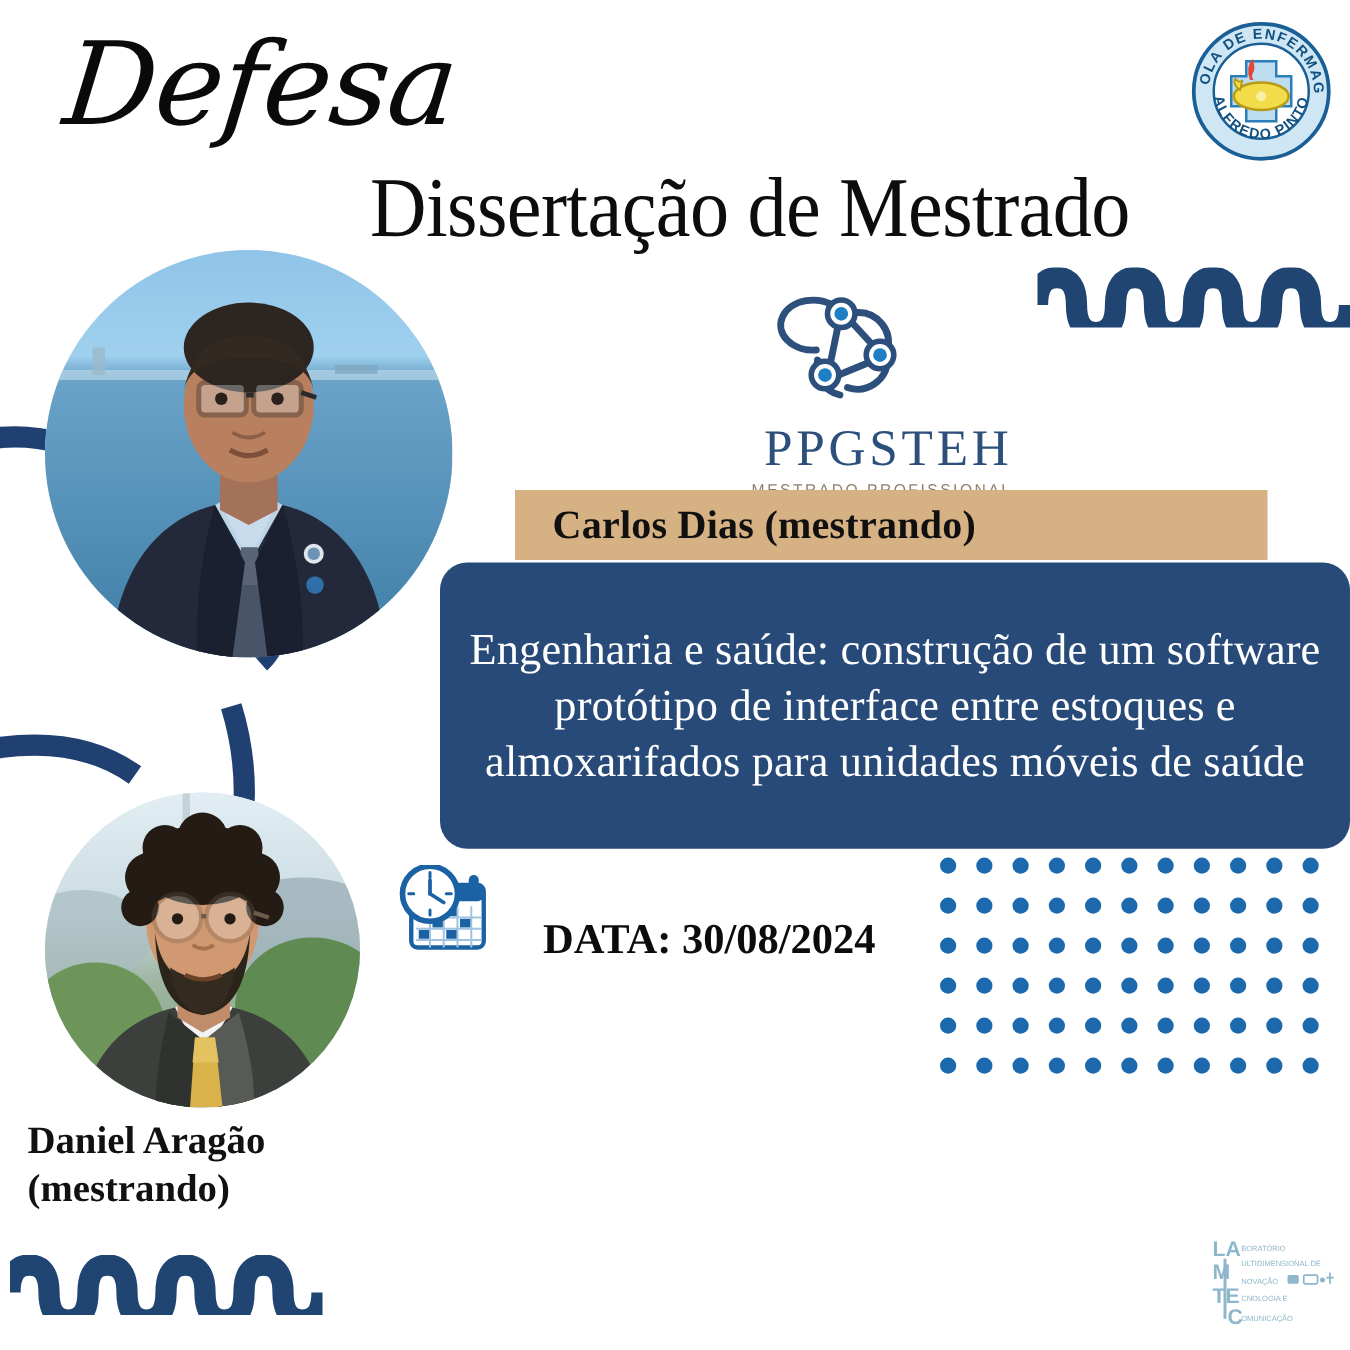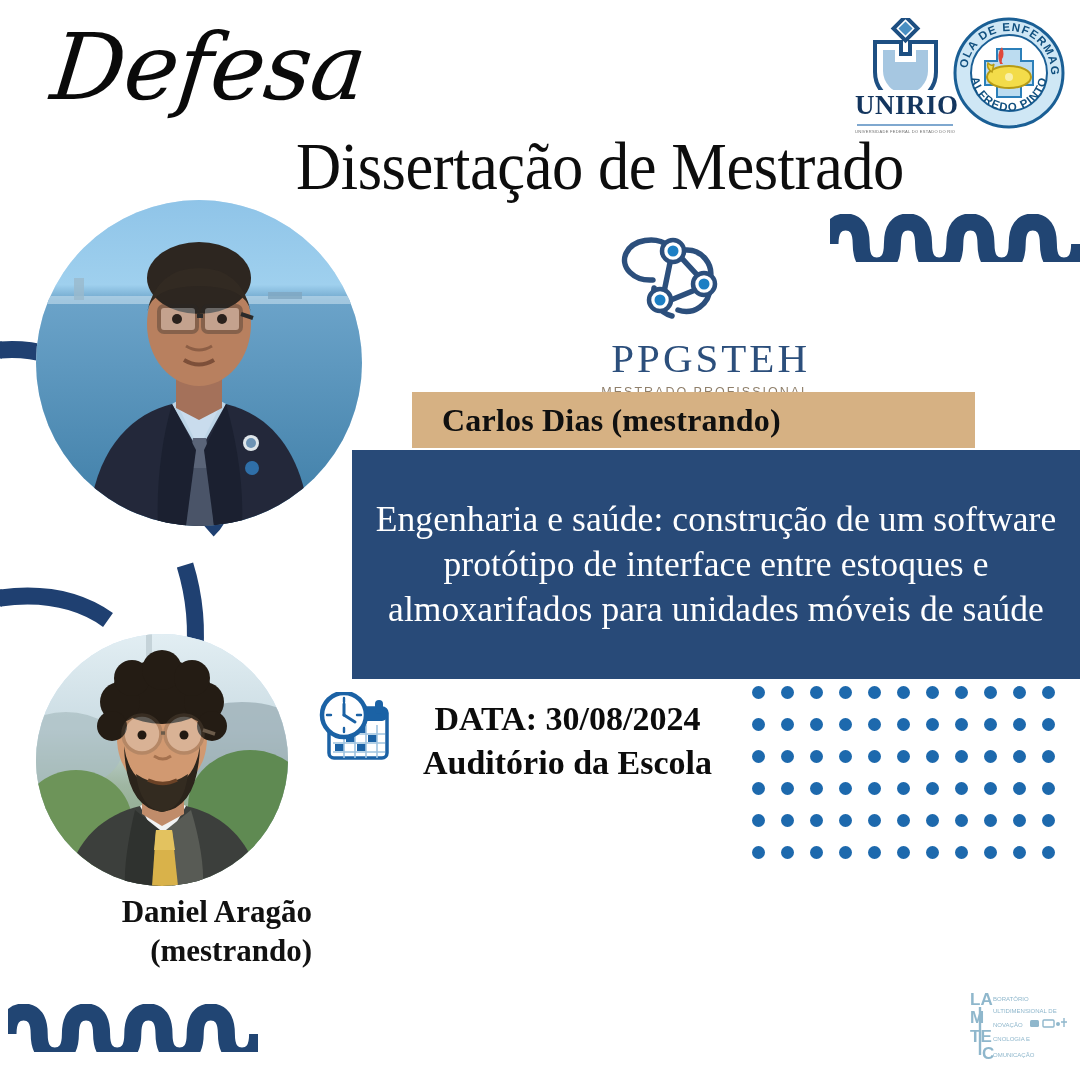--- a/index.html
+++ b/index.html
@@ -74,55 +74,56 @@
 
   
   .photo{position:absolute;border-radius:50%;overflow:hidden;background:#cfe3f2;}
   .photo svg{display:block;}
   .photo-top{left:36px;top:200px;width:326px;height:326px;}
   .photo-bottom{left:36px;top:634px;width:252px;height:252px;}
 
   .advisor-name{
     position:absolute;left:22px;top:893px;width:290px;
     font-family:"Liberation Serif", serif;
-    font-weight:700;font-size:31px;line-height:1.25;color:#111;text-align:right;
+    font-weight:700;font-size:31px;line-height:1.25;color:#111;text-align:left;
   }
 
   
   .tanbar{
     position:absolute;left:412px;top:392px;width:563px;height:56px;
     background:#d6b183;
+    padding-left:39px;
   }
   .tanbar span{
     position:absolute;left:30px;top:50%;transform:translateY(-50%);
     font-family:"Liberation Serif", serif;
     font-weight:700;font-size:32px;color:#101010;letter-spacing:0.2px;
   }
 
   
   .titleblock{
     position:absolute;left:352px;top:450px;width:728px;height:229px;
     background:#284a78;
-    display:flex;align-items:center;justify-content:center;
+    display:flex;align-items:center;justify-content:center;border-radius:22px;
   }
   .titleblock p{
     margin:0;padding:0 22px;
     font-family:"Liberation Serif", serif;
     font-size:35.5px;line-height:1.265;color:#ffffff;text-align:center;
     letter-spacing:0.1px;
   }
 
   
   .cal-icon{position:absolute;left:317px;top:692px;width:78px;height:72px;}
   .eventinfo{
     position:absolute;left:395px;top:697px;width:345px;
     font-family:"Liberation Serif", serif;
     font-weight:700;font-size:34px;line-height:1.30;color:#0c0c0c;text-align:center;
   }
-  .eventinfo div{white-space:nowrap;}
+  .eventinfo div{white-space:nowrap;margin-top:33px;}
 
   
   .dots{position:absolute;left:752px;top:686px;}
   .dots-row{display:flex;}
   .dot{width:13px;height:13px;border-radius:50%;background:#1d69ad;margin:0 16px 19px 0;}
 
   
   .wave-top{position:absolute;left:830px;top:214px;width:250px;height:48px;}
   .wave-bottom{position:absolute;left:8px;top:1004px;width:250px;height:48px;}
 
@@ -139,31 +140,20 @@
     <path d="M 245 385 C 265 450 255 520 225 565" fill="none" stroke="#1f4071" stroke-width="17"></path>
     <path d="M 60 418 C 105 412 140 420 168 440" fill="none" stroke="#1f4071" stroke-width="17"></path>
     <path d="M 0 170 L 62 170" fill="none" stroke="#1f4071" stroke-width="17"></path>
     <path d="M 0 418 L 62 418" fill="none" stroke="#1f4071" stroke-width="17"></path>
     <path d="M 268 290 a 40 40 0 0 1 0 60" fill="none" stroke="#1f4071" stroke-width="17"></path>
   </svg>
 
   <div class="defesa">Defesa</div>
   <div class="dissertacao">Dissertação de Mestrado</div>
 
-  <div class="logo-unirio">
-    <svg class="mark" viewBox="0 0 100 72">
-      <rect x="42" y="2" width="17" height="17" transform="rotate(45 50.5 10.5)" fill="none" stroke="#1d4f82" stroke-width="4"></rect>
-      <rect x="45.5" y="5.5" width="10" height="10" transform="rotate(45 50.5 10.5)" fill="#4a8fc2"></rect>
-      <path d="M20 24 h26 v12 h9 v-12 h26 v30 a24 24 0 0 1 -61 0 z" fill="none" stroke="#1d4f82" stroke-width="4"></path>
-      <path d="M28 32 h12 v12 h21 v-12 h12 v21 a17 17 0 0 1 -45 0 z" fill="#5c99c8" opacity="0.55"></path>
-    </svg>
-    <div class="word">UNIRIO</div>
-    <div class="rule"></div>
-    <div class="tiny">UNIVERSIDADE FEDERAL DO ESTADO DO RIO DE JANEIRO</div>
-  </div>
 
   <svg class="logo-seal" viewBox="0 0 118 118">
     <defs>
       <path id="arcTop" d="M 17 59 a 42 42 0 0 1 84 0"></path>
       <path id="arcBot" d="M 21 59 a 38 38 0 0 0 76 0"></path>
     </defs>
     <circle cx="59" cy="59" r="54" fill="#cfe7f5" stroke="#1a5f95" stroke-width="3"></circle>
     <circle cx="59" cy="59" r="38" fill="#ffffff" stroke="#1a5f95" stroke-width="2"></circle>
     <path d="M47 24 h24 v12 h12 v24 h-12 v12 h-24 v-12 h-12 v-24 h12 z" transform="translate(0,11)" fill="#bcdcf0" stroke="#2b7fb9" stroke-width="2"></path>
     <ellipse cx="59" cy="63" rx="22" ry="11" fill="#f3dc4a" stroke="#b79b14" stroke-width="2"></ellipse>
@@ -331,21 +321,20 @@
     <circle cx="27" cy="23" r="22" fill="#ffffff" stroke="#1b62a5" stroke-width="4.5"></circle>
     <g stroke="#1b62a5" stroke-width="2.4" stroke-linecap="round">
       <path d="M27 6 v4 M27 36 v4 M10 23 h4 M40 23 h4"></path>
       <path d="M27 23 V12" stroke-width="3"></path>
       <path d="M27 23 l11 7" stroke-width="3"></path>
     </g>
   </svg>
 
   <div class="eventinfo">
     <div>DATA: 30/08/2024</div>
-    <div>Auditório da Escola</div>
   </div>
 
   <div class="dots" id="dotgrid">
       <div class="dots-row">
         <div class="dot" style="background: rgb(29, 105, 173);"></div>
         <div class="dot" style="background: rgb(29, 105, 173);"></div>
         <div class="dot" style="background: rgb(29, 105, 173);"></div>
         <div class="dot" style="background: rgb(29, 105, 173);"></div>
         <div class="dot" style="background: rgb(29, 105, 173);"></div>
         <div class="dot" style="background: rgb(29, 105, 173);"></div>

